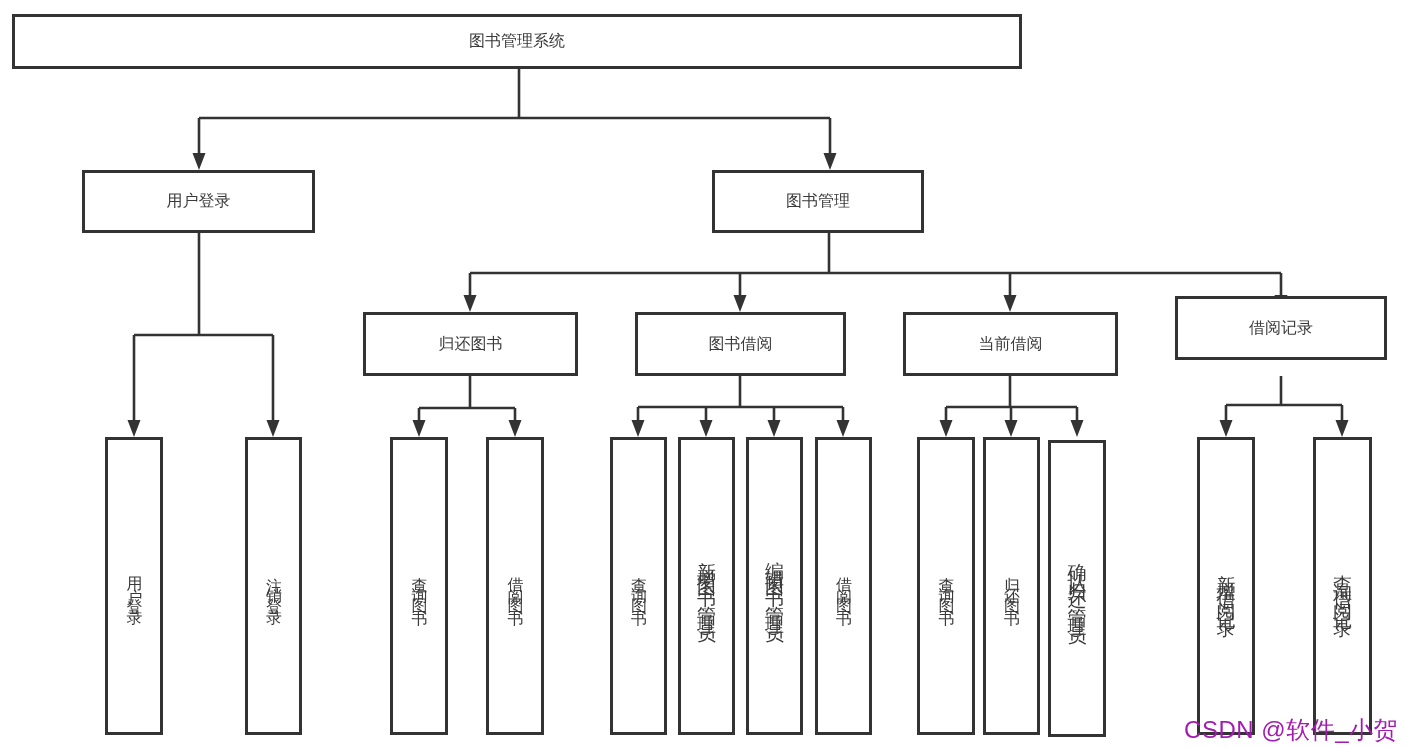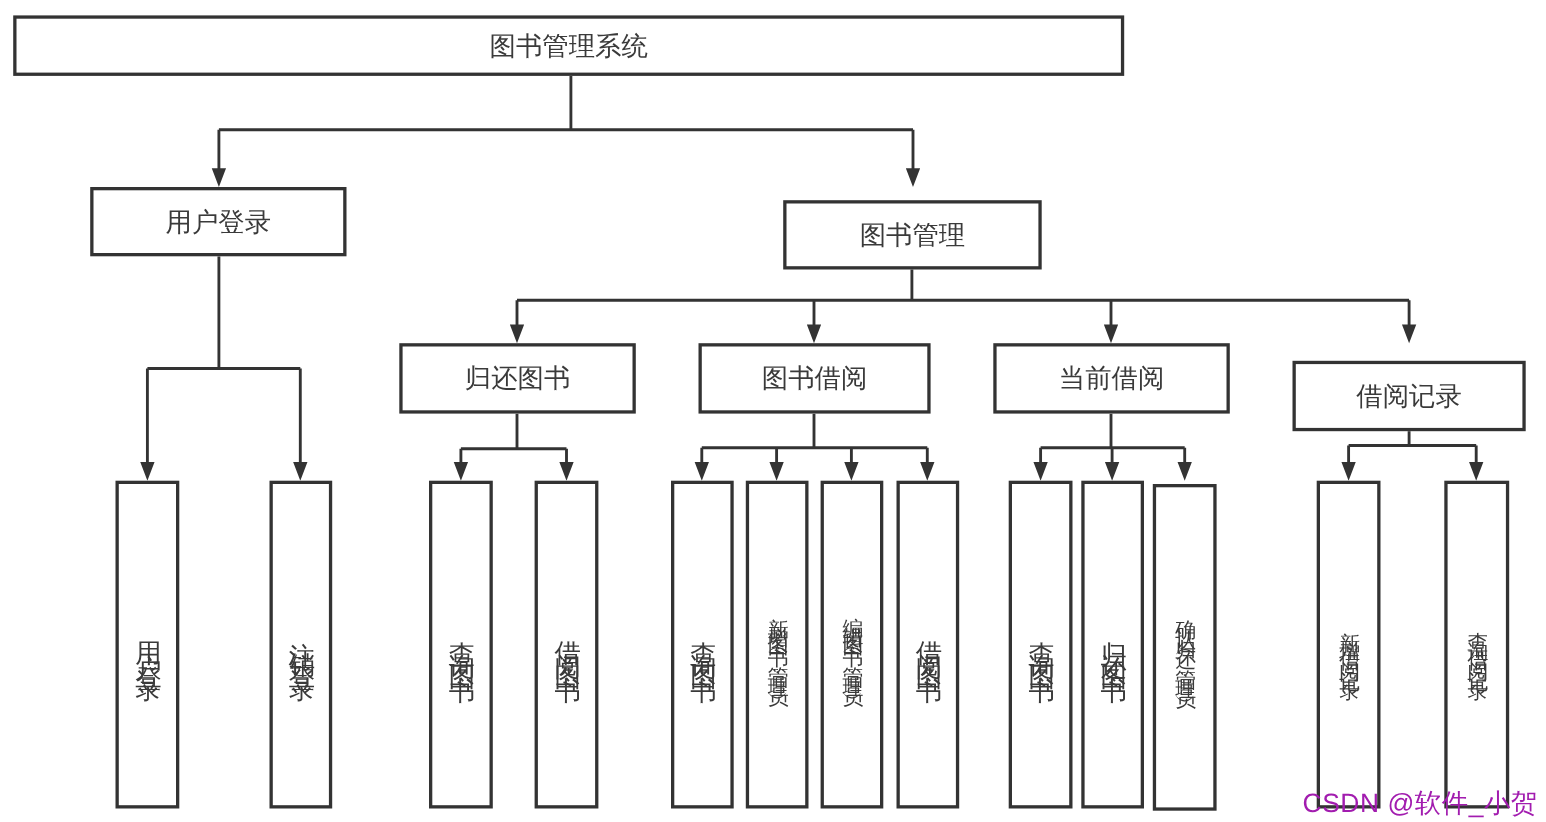--- a/index.html
+++ b/index.html
@@ -23,21 +23,21 @@
   }
   .box {
     position: absolute;
     box-sizing: border-box;
     border: 3px solid #333333;
     background: #ffffff;
     display: flex;
     align-items: center;
     justify-content: center;
     color: #3a3a3a;
-    font-size: 24px;
+    font-size: 16px;
     z-index: 2;
     white-space: nowrap;
   }
   .v {
     writing-mode: vertical-rl;
     text-orientation: mixed;
     letter-spacing: 11px;
     white-space: normal;
   }
   .v.dense {
@@ -81,26 +81,26 @@
     <path d="M1010,376 V407 M946,407 H1077 M946,407 V422 M1011,407 V422 M1077,407 V422" fill="none" stroke="#333333" stroke-width="2.6"></path>
     <path d="M939.5,420 L952.5,420 L946,437 Z M1004.5,420 L1017.5,420 L1011,437 Z M1070.5,420 L1083.5,420 L1077,437 Z" fill="#333333"></path>
 
     <path d="M1281,376 V405 M1226,405 H1342 M1226,405 V422 M1342,405 V422" fill="none" stroke="#333333" stroke-width="2.6"></path>
     <path d="M1219.5,420 L1232.5,420 L1226,437 Z M1335.5,420 L1348.5,420 L1342,437 Z" fill="#333333"></path>
   </svg>
 
   <div class="box" style="left:12px;top:14px;width:1010px;height:55px">图书管理系统</div>
 
   <div class="box" style="left:82px;top:170px;width:233px;height:63px">用户登录</div>
-  <div class="box" style="left:712px;top:182px;width:235px;height:63px">图书管理</div>
+  <div class="box" style="left:712px;top:170px;width:212px;height:63px">图书管理</div>
 
   <div class="box" style="left:363px;top:312px;width:215px;height:64px">归还图书</div>
   <div class="box" style="left:903px;top:312px;width:215px;height:64px">当前借阅</div>
   <div class="box" style="left:635px;top:312px;width:211px;height:64px">图书借阅</div>
-  <div class="box" style="left:1175px;top:328px;width:212px;height:64px">借阅记录</div>
+  <div class="box" style="left:1175px;top:296px;width:212px;height:64px">借阅记录</div>
 
   <div class="box v" style="left:105px;top:437px;width:58px;height:298px">用户登录</div>
   <div class="box v" style="left:245px;top:437px;width:57px;height:298px">注销登录</div>
 
   <div class="box v" style="left:390px;top:437px;width:58px;height:298px">查询图书</div>
   <div class="box v" style="left:486px;top:437px;width:58px;height:298px">借阅图书</div>
 
   <div class="box v" style="left:610px;top:437px;width:57px;height:298px">查询图书</div>
   <div class="box v dense" style="left:678px;top:437px;width:57px;height:298px">新增图书（管理员）</div>
   <div class="box v dense" style="left:746px;top:437px;width:57px;height:298px">编辑图书（管理员）</div>

